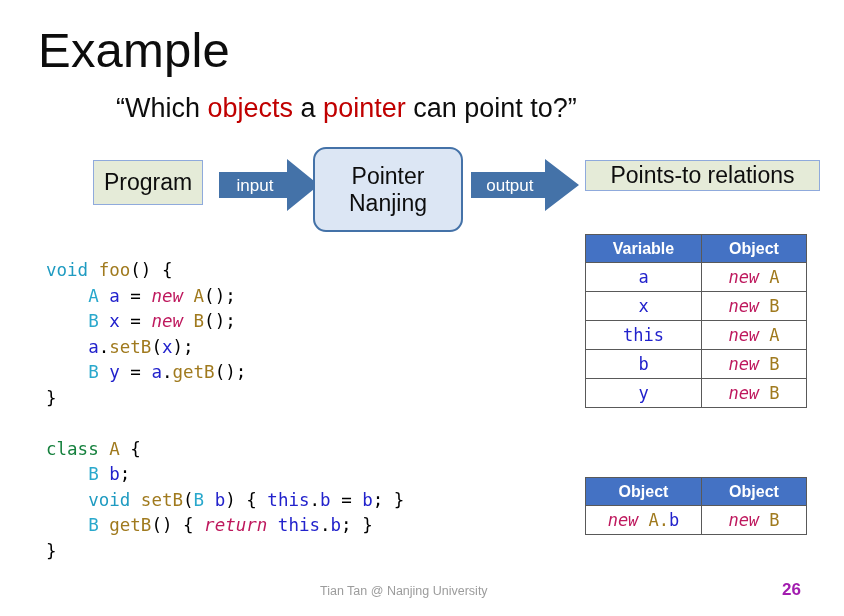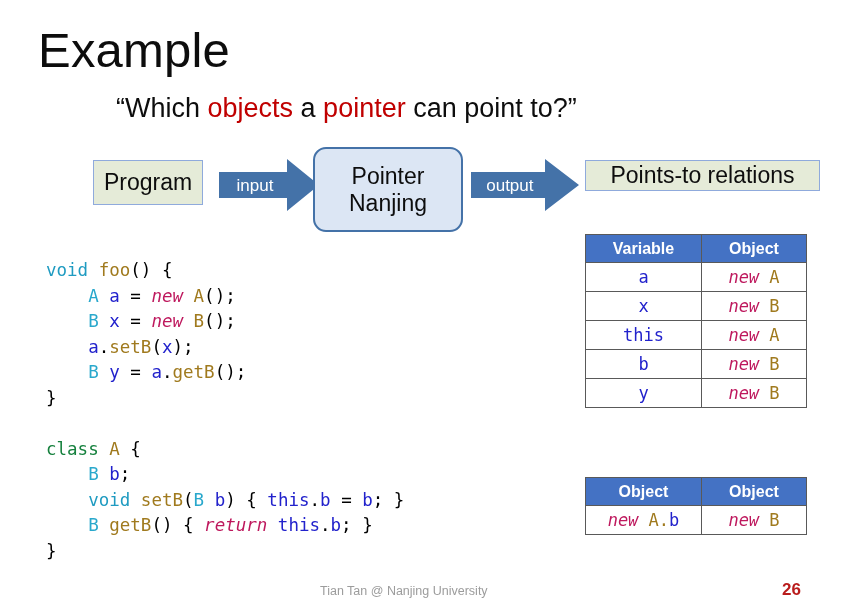--- a/index.html
+++ b/index.html
@@ -185,21 +185,21 @@
     font-size: 12.5px;
     color: #9C9C9C;
     white-space: nowrap;
   }
   #footer-pagenum {
     position: absolute;
     left: 782px;
     top: 580px;
     font-size: 17px;
     font-weight: bold;
-    color: #b91c1c;
+    color: #a21caf;
   }
 </style>
 </head>
 <body>
 
 <div id="slide-title">Example</div>
 
 <div id="slide-subtitle"><span>“Which </span><span class="hl">objects</span><span> a </span><span class="hl">pointer</span><span> can point to?”</span></div>
 
 <div class="flow-box" id="box-program">

